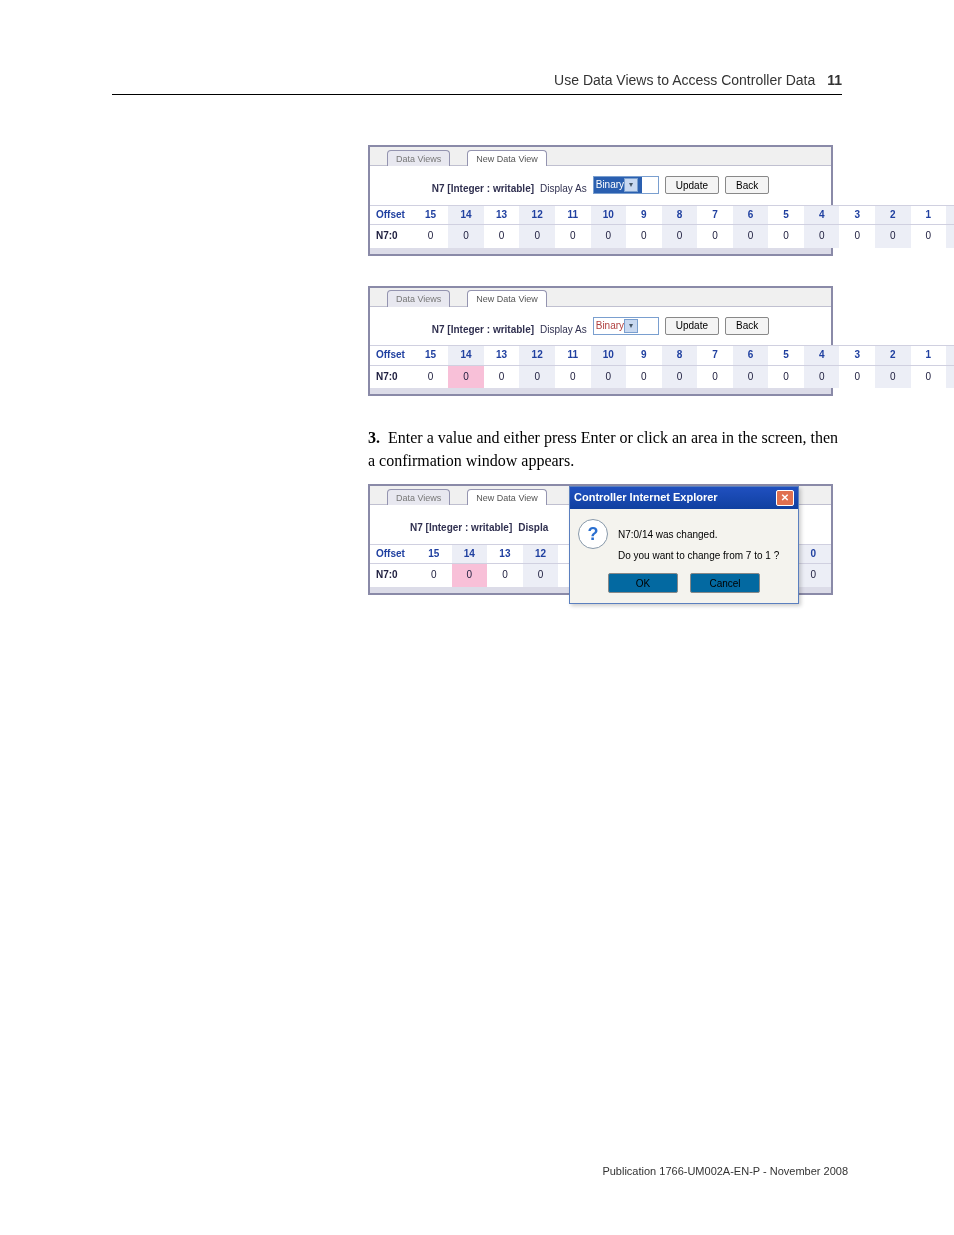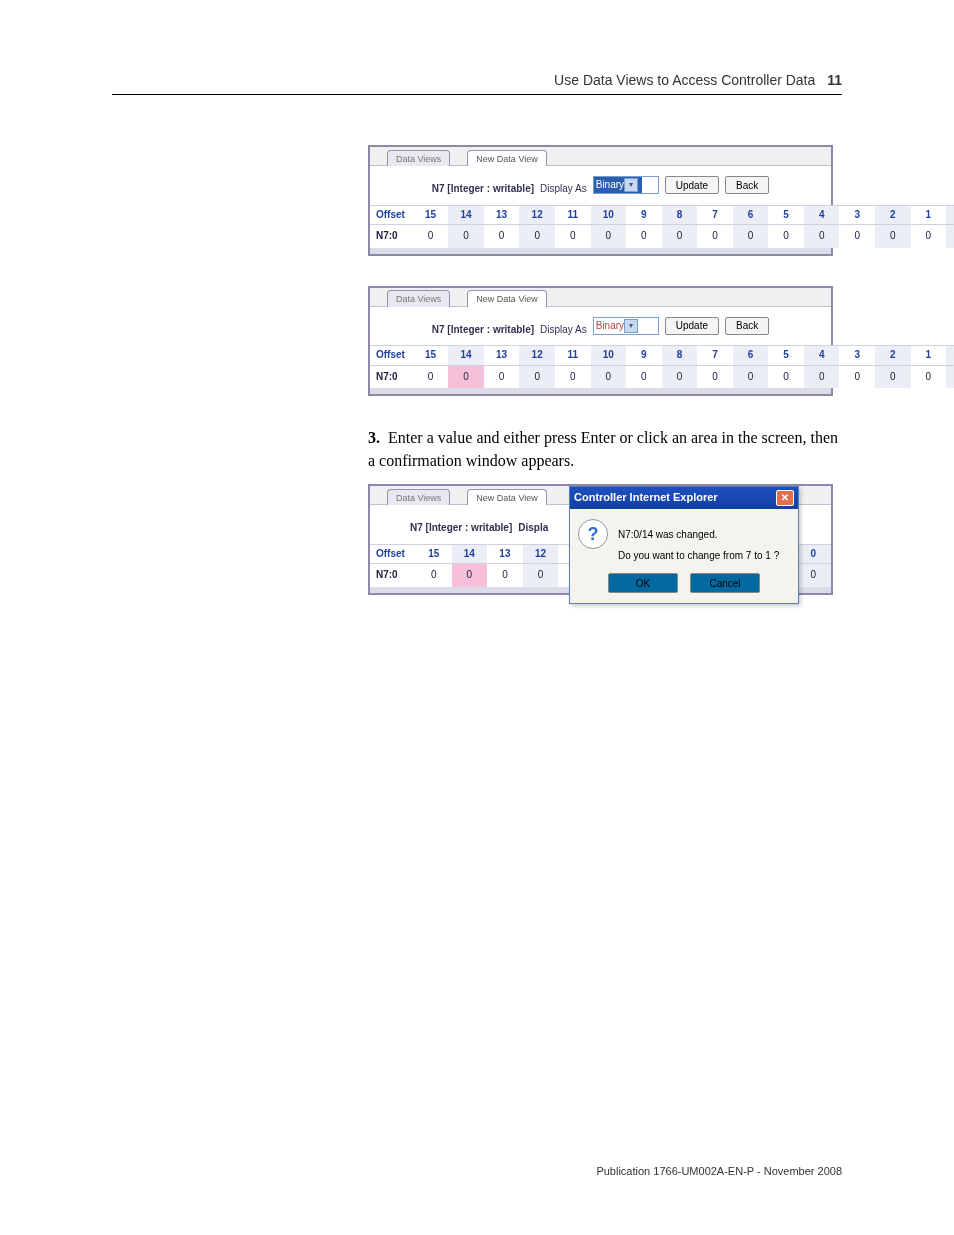--- a/index.html
+++ b/index.html
@@ -238,21 +238,21 @@
     width: 70px;
     height: 20px;
     font-size: 10px;
     border: 1px solid #888;
     background: #0369a1;
     border-radius: 2px;
   }
   .footer {
     position: absolute;
     bottom: 58px;
-    right: 112px;
+    right: 106px;
     font-family: Arial, Helvetica, sans-serif;
     font-size: 11px;
     color: #333;
   }
   .shot3-wrap {
     position: relative;
     width: 461px;
     margin: 10px 0 30px 0;
   }
 </style>

